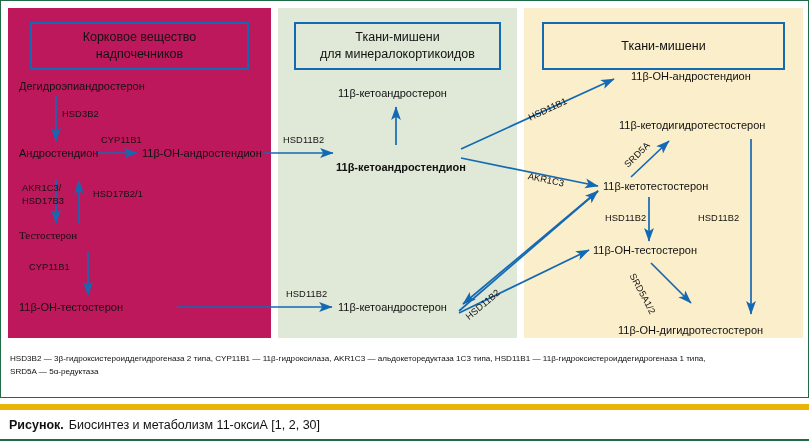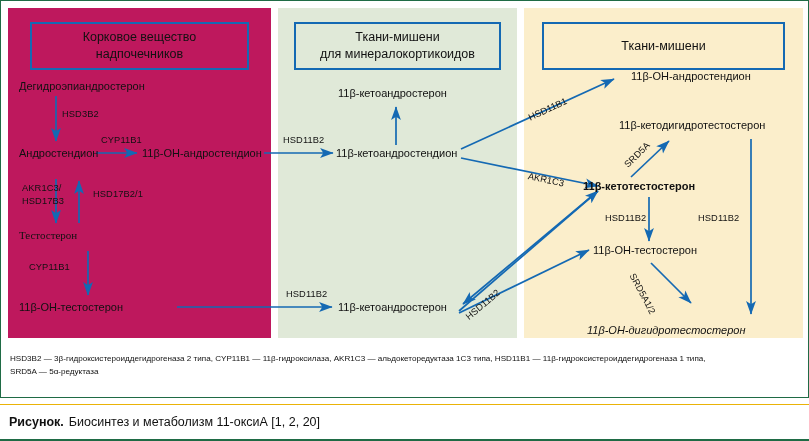--- a/index.html
+++ b/index.html
@@ -26,21 +26,21 @@
   .enz.rot{transform-origin:left center;}
 
   svg.arrows{position:absolute;left:0;top:0;width:809px;height:398px;overflow:visible;pointer-events:none;}
 
   
   #footnote{position:absolute;left:9px;top:352px;width:792px;font-size:8.1px;color:#111;line-height:1.55;}
   #footnote div{white-space:nowrap;}
 
   
   #caption{position:absolute;left:0;top:404px;width:809px;height:37px;box-sizing:border-box;
-    border-top:1px solid #eab308;border-bottom:2.5px solid #1f6b45;
+    border-top:6px solid #eab308;border-bottom:2.5px solid #1f6b45;
     display:flex;align-items:center;padding-left:9px;font-size:12.5px;color:#111;}
   #caption b{font-weight:bold;margin-right:5px;}
   #caption .cap-rest{font-weight:normal;}
 </style>
 </head>
 <body>
 
 <div id="fig">
 
   <div id="frame">
@@ -110,45 +110,45 @@
     <div class="node" style="left:18px;top:300px;">11β-ОН-тестостерон</div>
 
     <div class="enz" style="left:25px;top:108px;margin-left:36px;">HSD3B2</div>
     <div class="enz" style="left:100px;top:134px;">CYP11B1</div>
     <div class="enz" style="left:21px;top:182px;">AKR1C3/</div>
     <div class="enz" style="left:21px;top:195px;">HSD17B3</div>
     <div class="enz" style="left:92px;top:188px;">HSD17B2/1</div>
     <div class="enz" style="left:28px;top:261px;">CYP11B1</div>
 
     <div class="node" style="left:337px;top:86px;">11β-кетоандростерон</div>
-    <div class="node" style="left:335px;top:146px;">11β-кетоандростендион</div>
+    <div class="node" style="left:335px;top:160px;font-weight:bold;">11β-кетоандростендион</div>
     <div class="node" style="left:337px;top:300px;">11β-кетоандростерон</div>
 
     <div class="enz" style="left:282px;top:134px;">HSD11B2</div>
     <div class="enz" style="left:285px;top:288px;">HSD11B2</div>
     <div class="enz rot" style="left:466px;top:312px;transform:rotate(-40deg);">HSD11B2</div>
 
     <div class="node" style="left:630px;top:69px;">11β-ОН-андростендион</div>
     <div class="node" style="left:618px;top:118px;">11β-кетодигидротестостерон</div>
-    <div class="node" style="left:582px;top:179px;font-weight:bold;">11β-кетотестостерон</div>
+    <div class="node" style="left:602px;top:179px;">11β-кетотестостерон</div>
     <div class="node" style="left:592px;top:243px;">11β-ОН-тестостерон</div>
-    <div class="node" style="left:586px;top:323px;font-style:italic;">11β-ОН-дигидротестостерон</div>
+    <div class="node" style="left:617px;top:323px;">11β-ОН-дигидротестостерон</div>
 
     <div class="enz rot" style="left:528px;top:112px;transform:rotate(-25deg);">HSD11B1</div>
     <div class="enz rot" style="left:527px;top:170px;transform:rotate(12deg);">AKR1C3</div>
     <div class="enz rot" style="left:625px;top:160px;transform:rotate(-45deg);">SRD5A</div>
     <div class="enz" style="left:604px;top:212px;">HSD11B2</div>
     <div class="enz" style="left:697px;top:212px;">HSD11B2</div>
     <div class="enz rot" style="left:631px;top:268px;transform:rotate(62deg);">SRD5A1/2</div>
 
     <div id="footnote">
       <div>HSD3B2 — 3β-гидроксистероиддегидрогеназа 2 типа, CYP11B1 — 11β-гидроксилаза, AKR1C3 — альдокеторедуктаза 1C3 типа, HSD11B1 — 11β-гидроксистероиддегидрогеназа 1 типа,</div>
       <div>SRD5A — 5α-редуктаза</div>
     </div>
 
   </div>
 
   <div id="caption">
     <b>Рисунок.</b>
-    <span class="cap-rest">Биосинтез и метаболизм 11-оксиА [1, 2, 20]</span>
+    <span class="cap-rest">Биосинтез и метаболизм 11-оксиА [1, 2, 30]</span>
   </div>
 
 </div>
 
 </body></html>

